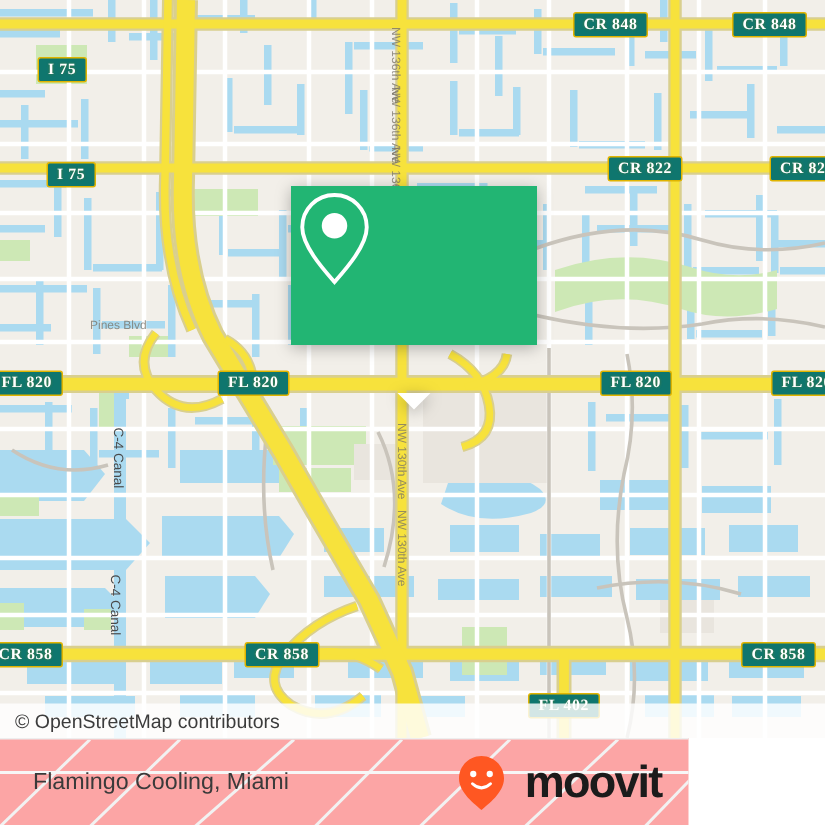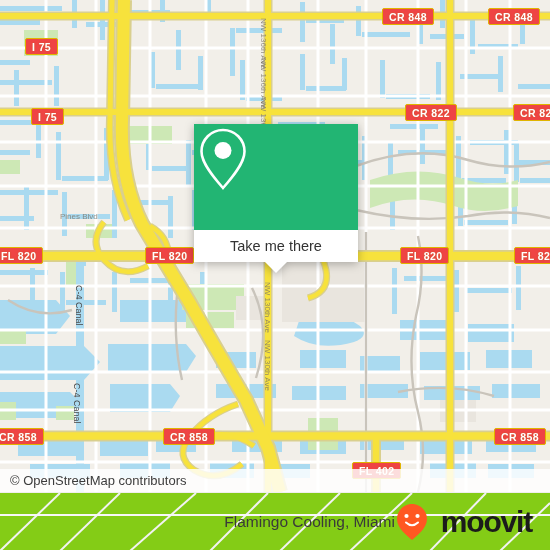--- a/index.html
+++ b/index.html
@@ -16,36 +16,37 @@
     position: absolute; left: 0; top: 0;
     width: 550px; height: 492px;
     background: #f2efe9;
     overflow: hidden;
   }
   #map svg { position: absolute; left: 0; top: 0; display: block; }
 
   
   .shield {
     position: absolute;
-    background: #ef4444;
+    background: #0f766e;
     border: 1.5px solid #e0b400;
     border-radius: 2px;
     color: #ffffff;
     font-size: 10.5px;
     font-weight: bold;
     letter-spacing: 0.4px;
     line-height: 14px;
     height: 17px;
     padding: 0 6px;
     white-space: nowrap;
     text-align: center;
     display: flex;
     align-items: center;
     justify-content: center;
     text-shadow: 0 0 2px rgba(160,130,0,0.45);
+    font-family: Liberation Serif, serif;
   }
 
   
   .street-label {
     position: absolute;
     color: #7a7468;
     font-size: 8px;
     white-space: nowrap;
     transform-origin: left top;
     opacity: 0.78;
@@ -103,26 +104,26 @@
     align-items: center;
     padding-left: 10px;
     font-size: 13px;
     color: #3c3c3c;
   }
 
   
   #footer {
     position: absolute;
     left: 0; top: 492px;
-    width: 550px; height: 58px;
-    background: #84cc16;
+    width: 459px; height: 58px;
+    background: #fca5a5;
     border-top: 1px solid #eeeeee;
     display: flex;
     align-items: center;
-    justify-content: flex-end;
+    justify-content: space-between;
     padding: 0 18px 0 22px;
     overflow: hidden;
   }
   #footer-watermark {
     position: absolute; left: 0; top: 0;
     width: 550px; height: 58px;
     pointer-events: none;
   }
   #footer-title {
     position: relative;
@@ -436,23 +437,20 @@
         <div class="street-label" style="left: 60px; top: 212px; transform: rotate(0deg);">Pines Blvd</div>
       </div>
 
     <div id="popup">
       <div id="popup-header">
         <svg width="58" height="70" viewBox="0 0 58 70">
           <path d="M29 6 C17 6 7.5 15.5 7.5 27.5 C7.5 40 22 56 29 64 C36 56 50.5 40 50.5 27.5 C50.5 15.5 41 6 29 6 Z" fill="none" stroke="#ffffff" stroke-width="2.6"></path>
           <circle cx="29" cy="26.5" r="8.5" fill="#ffffff"></circle>
         </svg>
       </div>
-      <div id="popup-body">
-        <span id="popup-label">Take me there</span>
-      </div>
       <div id="popup-tail"></div>
     </div>
 
     <div id="attribution">
       <span>© OpenStreetMap contributors</span>
     </div>
   </div>
 
   <div id="footer">
     <svg id="footer-watermark" viewBox="0 0 550 58">

